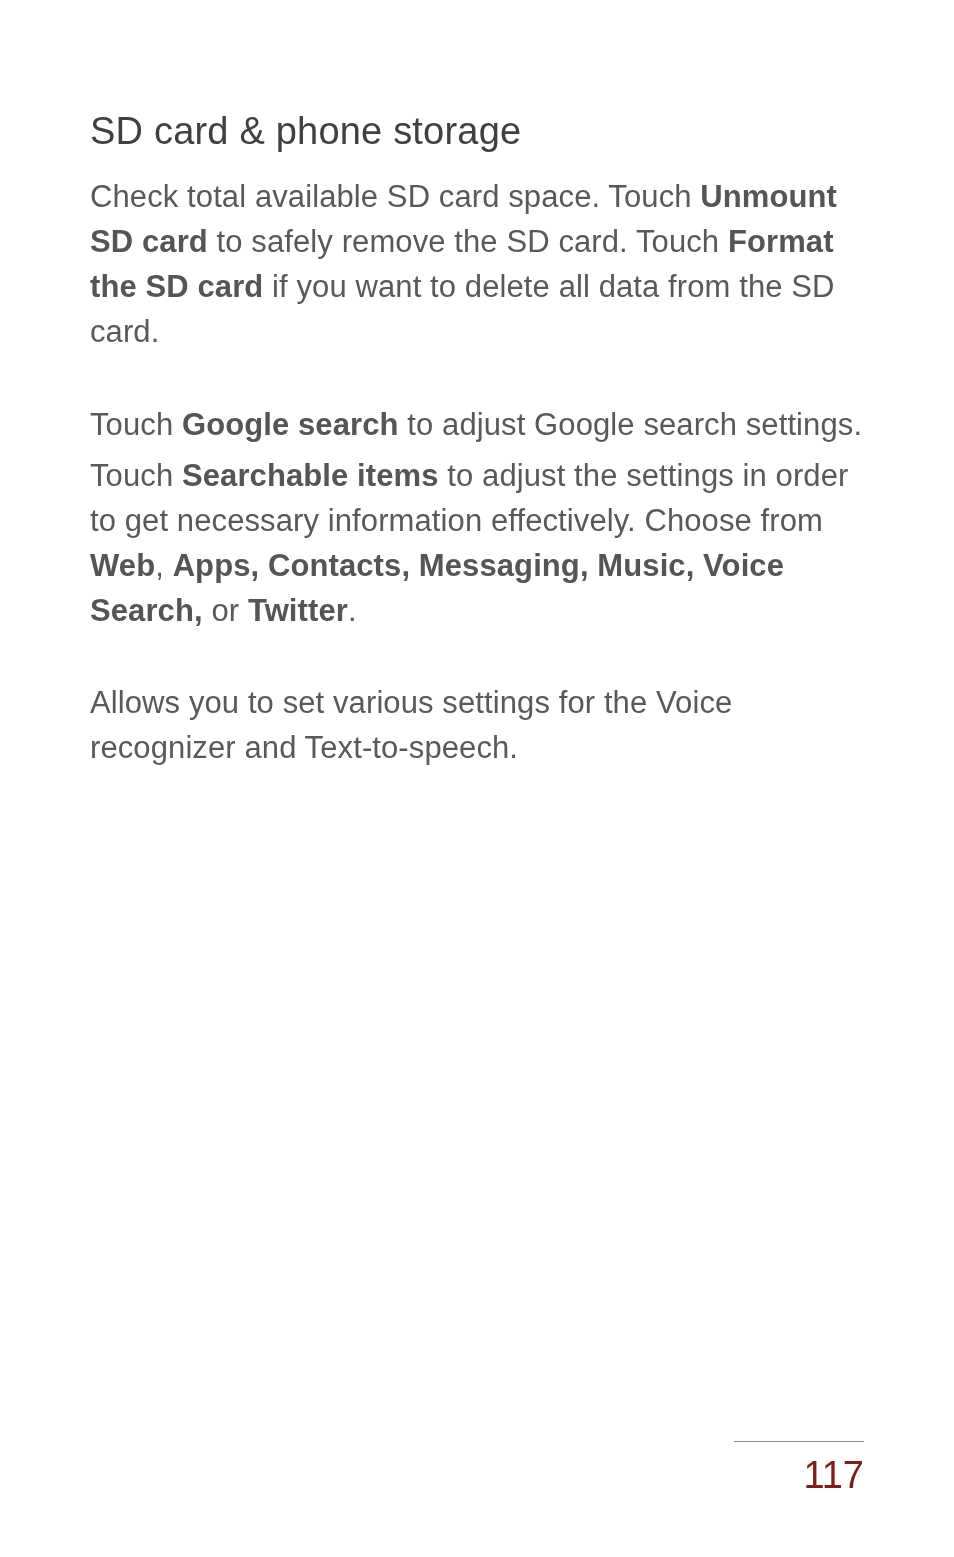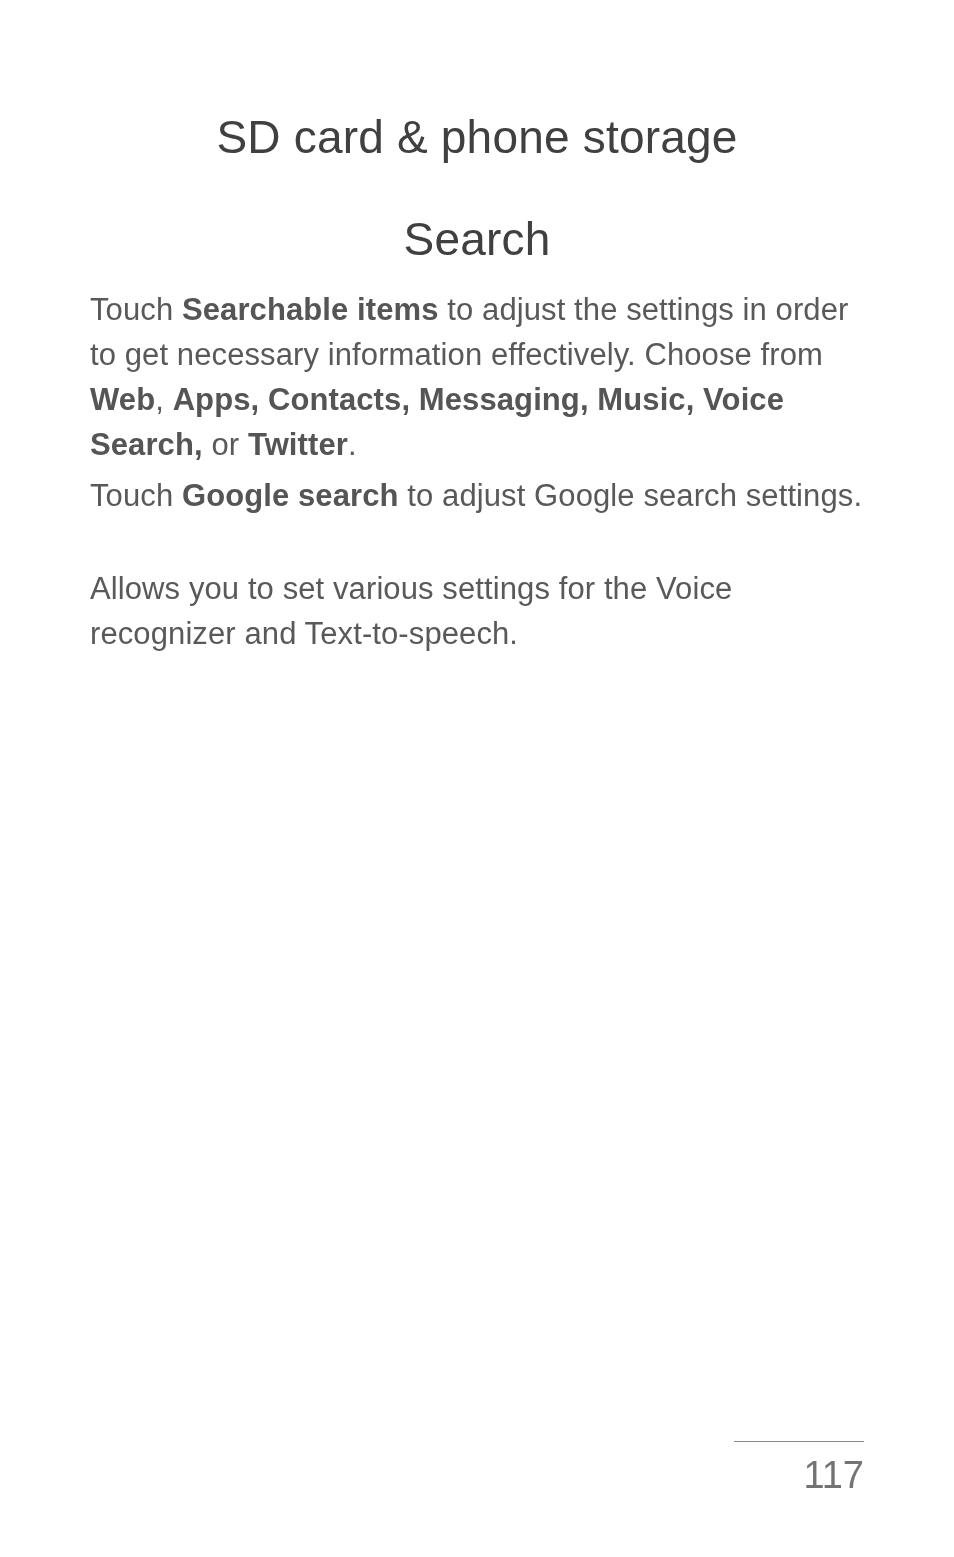--- a/index.html
+++ b/index.html
@@ -8,26 +8,25 @@
     background: #ffffff;
     font-family: "Helvetica Neue", Helvetica, Arial, sans-serif;
     color: #595959;
     position: relative;
   }
   .page {
     padding: 110px 90px 0 90px;
   }
   .section { margin-bottom: 48px; }
   .heading {
-    font-size: 46px;
+    font-size: 38px;
     font-weight: 400;
     color: #404040;
     margin-bottom: 22px;
     letter-spacing: 0.2px;
-    text-align: center;
   }
   .body-text {
     font-size: 31px;
     font-weight: 300;
     line-height: 1.45;
     color: #595959;
     letter-spacing: 0.1px;
     margin-bottom: 6px;
   }
   .body-text strong,
@@ -44,34 +43,34 @@
   .page-number-rule {
     border: none;
     border-top: 1px solid #8a8a8a;
     width: 130px;
     margin-left: auto;
     margin-bottom: 12px;
   }
   .page-number {
     font-size: 38px;
     font-weight: 300;
-    color: #737373;
+    color: #7f1d1d;
   }
 </style>
 </head>
 <body>
 
 <div class="page" id="page-root">
     <div class="section">
       <div class="heading">SD card &amp; phone storage</div>
+      <p class="body-text"><span>Check total available SD card space. Touch </span><strong>Unmount SD card</strong><span> to safely remove the SD card. Touch </span><strong>Format the SD card</strong><span> if you want to delete all data from the SD card.</span></p>
     </div>
     <div class="section">
-      <div class="heading">Search</div>
+      <p class="body-text"><span>Touch </span><strong>Google search</strong><span> to adjust Google search settings.</span></p>
       <p class="body-text"><span>Touch </span><strong>Searchable items</strong><span> to adjust the settings in order to get necessary information effectively. Choose from </span><strong>Web</strong><span>, </span><strong>Apps, Contacts, Messaging, Music, Voice Search,</strong><span> or </span><strong>Twitter</strong><span>.</span></p>
-      <p class="body-text"><span>Touch </span><strong>Google search</strong><span> to adjust Google search settings.</span></p>
     </div>
     <div class="section">
     </div>
     <div class="section">
       <p class="body-text"><span>Allows you to set various settings for the Voice recognizer and Text-to-speech.</span></p>
     </div>
   </div>
 
 <div class="page-number-wrap">
   <hr class="page-number-rule">

